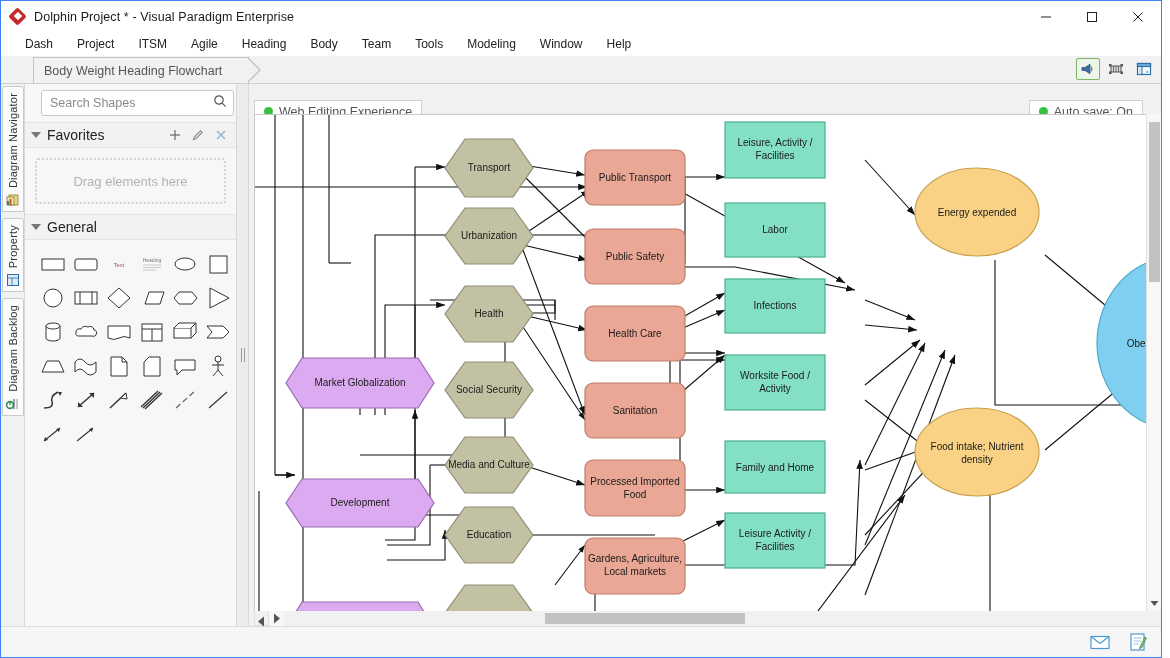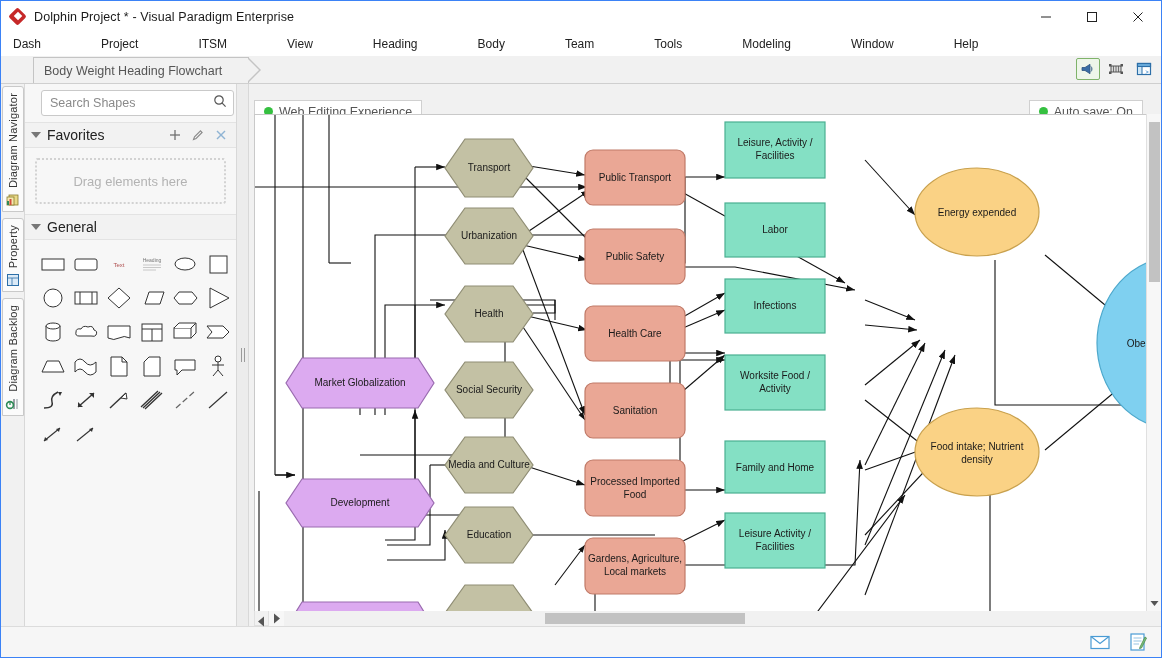--- a/index.html
+++ b/index.html
@@ -68,22 +68,22 @@
   }
   .win-btn svg { display: block; }
 
   
   .menubar {
     height: 24px;
     flex: 0 0 24px;
     display: flex;
     align-items: center;
     background: #ffffff;
+    padding-left: 12px;
     border-bottom: 1px solid #ffffff;
-    gap: 36px;
   }
   .menu-item {
     font-size: 12px;
     color: #222;
     padding: 3px 12px;
     cursor: default;
     white-space: nowrap;
   }
 
   
@@ -436,21 +436,21 @@
             <line x1="10.5" y1="1.5" x2="1.5" y2="10.5" stroke="#222" stroke-width="1"></line>
           </svg>
       </div>
     </div>
   </div>
 
   <div class="menubar">
     <div class="menu-item">Dash</div>
     <div class="menu-item">Project</div>
     <div class="menu-item">ITSM</div>
-    <div class="menu-item">View</div>
+    <div class="menu-item">Agile</div>
     <div class="menu-item">Heading</div>
     <div class="menu-item">Body</div>
     <div class="menu-item">Team</div>
     <div class="menu-item">Tools</div>
     <div class="menu-item">Modeling</div>
     <div class="menu-item">Window</div>
     <div class="menu-item">Help</div>
   </div>
 
   <div class="tabrow">

